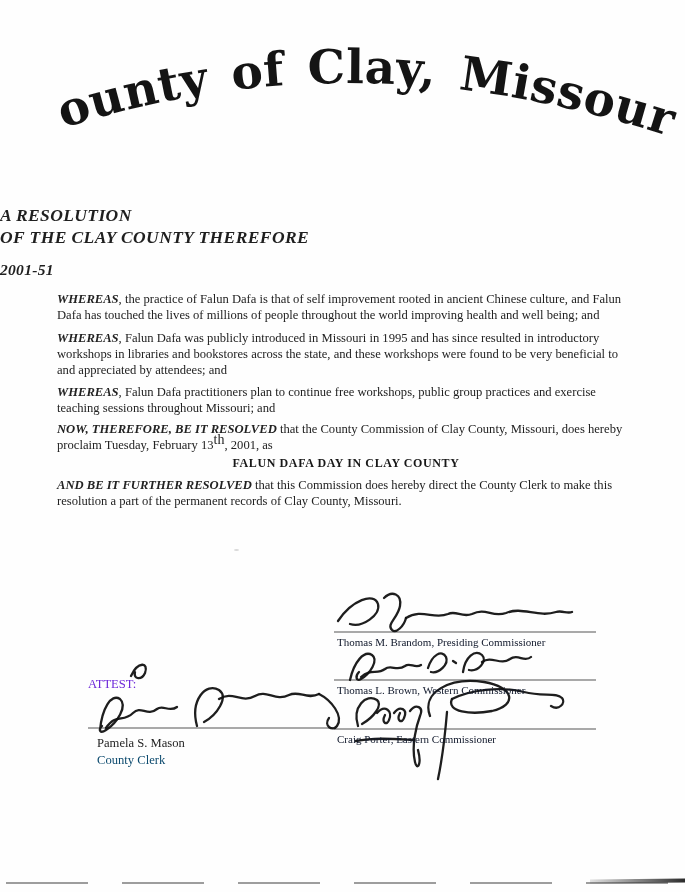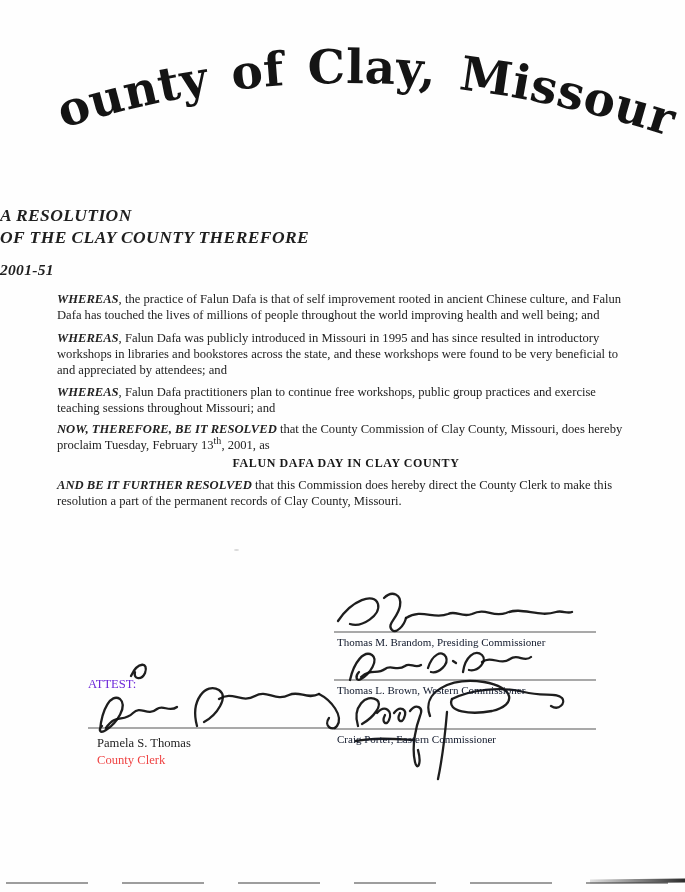--- a/index.html
+++ b/index.html
@@ -16,30 +16,30 @@
   }
   
   .title-block{position:absolute;top:204px;left:0;width:100%;text-align:left;}
   .title-line{font-weight:bold;font-style:italic;font-size:17.5px;line-height:22px;letter-spacing:.4px;}
   .res-number{font-weight:bold;font-style:italic;font-size:15.5px;margin-top:13px;letter-spacing:.3px;}
   
   .body-text{position:absolute;left:57px;top:291px;width:578px;font-size:12.6px;line-height:16px;color:#222;}
   .para{margin:0;}
   .mb7{margin-bottom:7px}.mb6{margin-bottom:6px}.mb5{margin-bottom:5px}.mb2{margin-bottom:2px}
   .lead{font-weight:bold;font-style:italic;}
-  .para sup{font-size:10px;line-height:0;vertical-align:super;margin-top:36px;}
+  .para sup{font-size:14px;line-height:0;vertical-align:super;margin-top:36px;}
   .proclamation{margin:2px 0 6px;text-align:center;font-size:12px;font-weight:bold;letter-spacing:.6px;color:#181818;}
   
   .sigs{position:absolute;left:0;top:560px;width:685px;height:270px;}
   .sig-stroke{stroke:#101010;stroke-width:2.3;fill:none;stroke-linecap:round;stroke-linejoin:round;opacity:.94;}
   .rule{stroke:#8c8c8c;stroke-width:1.4;}
   .sig-label{position:absolute;left:337px;font-size:11px;color:#0f172a;white-space:nowrap;}
   .attest{position:absolute;left:88px;top:677px;font-size:12.6px;color:#6d28d9;}
   .clerk-name{position:absolute;left:97px;top:736px;font-size:12.6px;color:#242424;}
-  .clerk-title{position:absolute;left:97px;top:753px;font-size:12.6px;color:#ef4444;}
+  .clerk-title{position:absolute;left:97px;top:753px;font-size:12.6px;color:#0c4a6e;}
   
   .bottom-line{
     position:absolute;left:0;top:882px;width:685px;height:2px;
     background:repeating-linear-gradient(90deg,
       rgba(255,255,255,0) 0 6px, rgba(105,105,105,.65) 6px 88px,
       rgba(255,255,255,0) 88px 116px);
   }
   .bottom-line-end{
     position:absolute;right:0;top:879px;width:95px;height:4px;
     background:linear-gradient(90deg, rgba(60,60,60,.15), #2b2b2b);
@@ -116,19 +116,19 @@
       <path class="sig-stroke" d="M197,726 C190,700 206,682 219,690 C229,697 217,715 204,722"></path>
       <path class="sig-stroke" d="M219,699 C233,690 241,704 255,696 C267,689 275,702 289,695 C299,690 307,700 319,694"></path>
       <path class="sig-stroke" d="M319,694 C331,700 344,716 337,726 C333,732 323,726 329,718"></path>
     </g>
   </svg>
 
   <div class="sig-label" style="top:636px">Thomas M. Brandom, Presiding Commissioner</div>
   <div class="sig-label" style="top:684px">Thomas L. Brown, Western Commissioner</div>
   <div class="sig-label" style="top:733px">Craig Porter, Eastern Commissioner</div>
   <div class="attest">ATTEST:</div>
-  <div class="clerk-name">Pamela S. Thomas</div>
+  <div class="clerk-name">Pamela S. Mason</div>
   <div class="clerk-title">County Clerk</div>
 
   <div class="speck"></div>
   <div class="bottom-line"></div>
   <div class="bottom-line-end"></div>
 </div>
 
 </body></html>

